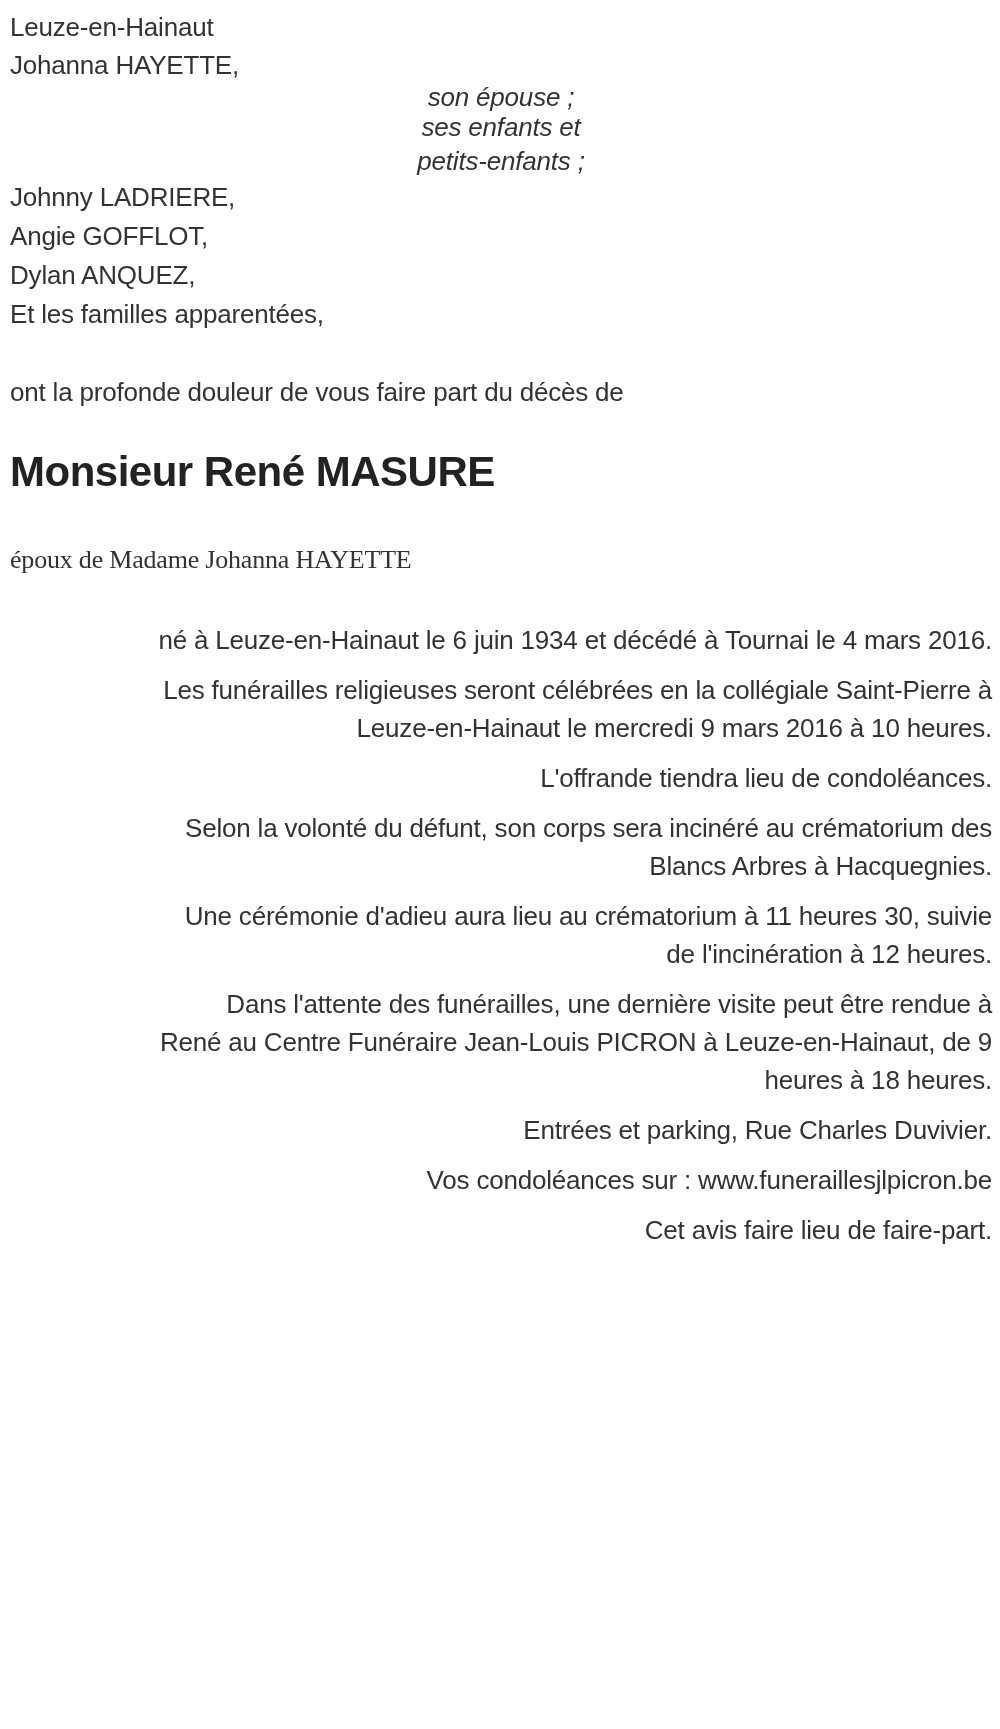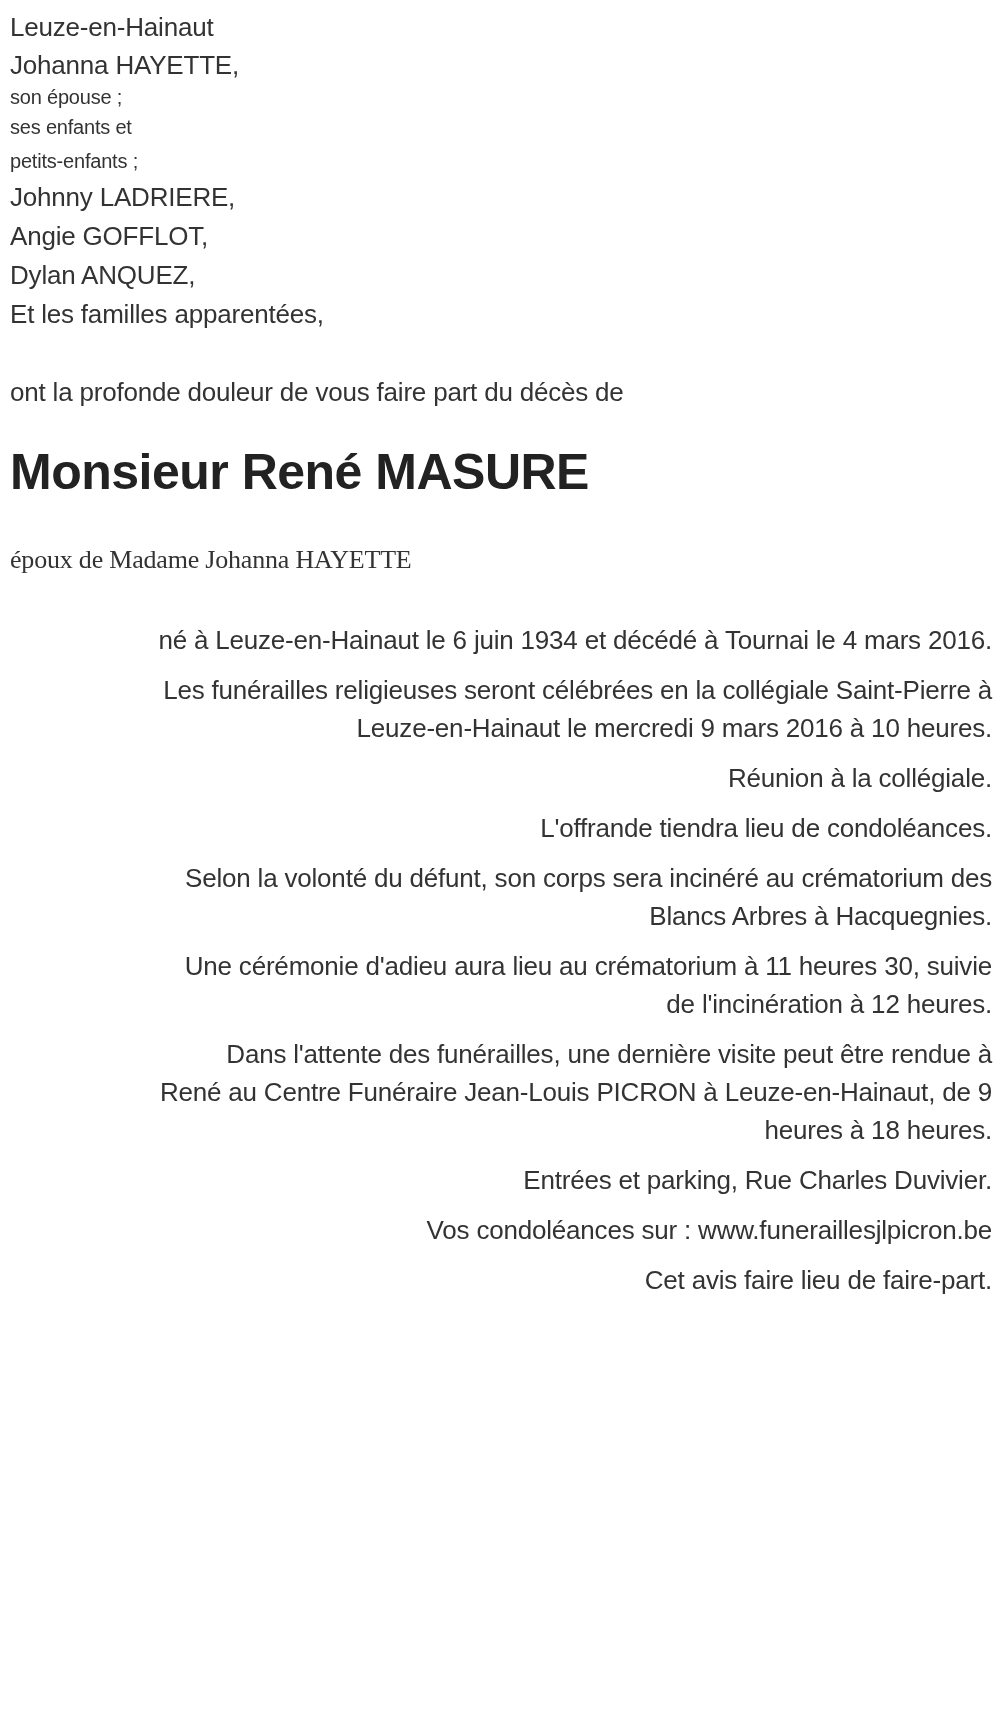--- a/index.html
+++ b/index.html
@@ -23,36 +23,37 @@
     font-size: 26px;
     line-height: 38px;
     white-space: pre;
   }
   .names-list {
     font-size: 26px;
     line-height: 39px;
     white-space: pre;
   }
   .relation {
-    font-size: 20px;
-    text-align: left;
+    font-size: 26px;
+    font-style: italic;
+    text-align: center;
     white-space: pre;
   }
   .relation-spouse {
     line-height: 26px;
   }
   .relation-children {
     line-height: 34px;
   }
   .intro {
     margin-top: 39px;
   }
   h1.deceased-title {
     margin: 36px 0 0 0;
-    font-size: 50px;
+    font-size: 42px;
     line-height: 50px;
     font-weight: bold;
     color: #222222;
     letter-spacing: -0.5px;
     white-space: pre;
   }
   .subtitle {
     margin-top: 44px;
     font-family: Liberation Serif, serif;
   }
@@ -93,21 +94,20 @@
   <div class="line intro">ont la profonde douleur de vous faire part du décès de</div>
 
   <h1 class="deceased-title">Monsieur René MASURE</h1>
 
   <div class="line subtitle">époux de Madame Johanna HAYETTE</div>
 
   <div class="details">
     <p>né à Leuze-en-Hainaut le 6 juin 1934 et décédé à Tournai le 4 mars 2016.</p>
     <p>Les funérailles religieuses seront célébrées en la collégiale Saint-Pierre à
 Leuze-en-Hainaut le mercredi 9 mars 2016 à 10 heures.</p>
-    <p>Réunion à la collégiale.</p>
     <p>L'offrande tiendra lieu de condoléances.</p>
     <p>Selon la volonté du défunt, son corps sera incinéré au crématorium des
 Blancs Arbres à Hacquegnies.</p>
     <p>Une cérémonie d'adieu aura lieu au crématorium à 11 heures 30, suivie
 de l'incinération à 12 heures.</p>
     <p>Dans l'attente des funérailles, une dernière visite peut être rendue à
 René au Centre Funéraire Jean-Louis PICRON à Leuze-en-Hainaut, de 9
 heures à 18 heures.</p>
     <p>Entrées et parking, Rue Charles Duvivier.</p>
     <p>Vos condoléances sur : www.funeraillesjlpicron.be</p>

